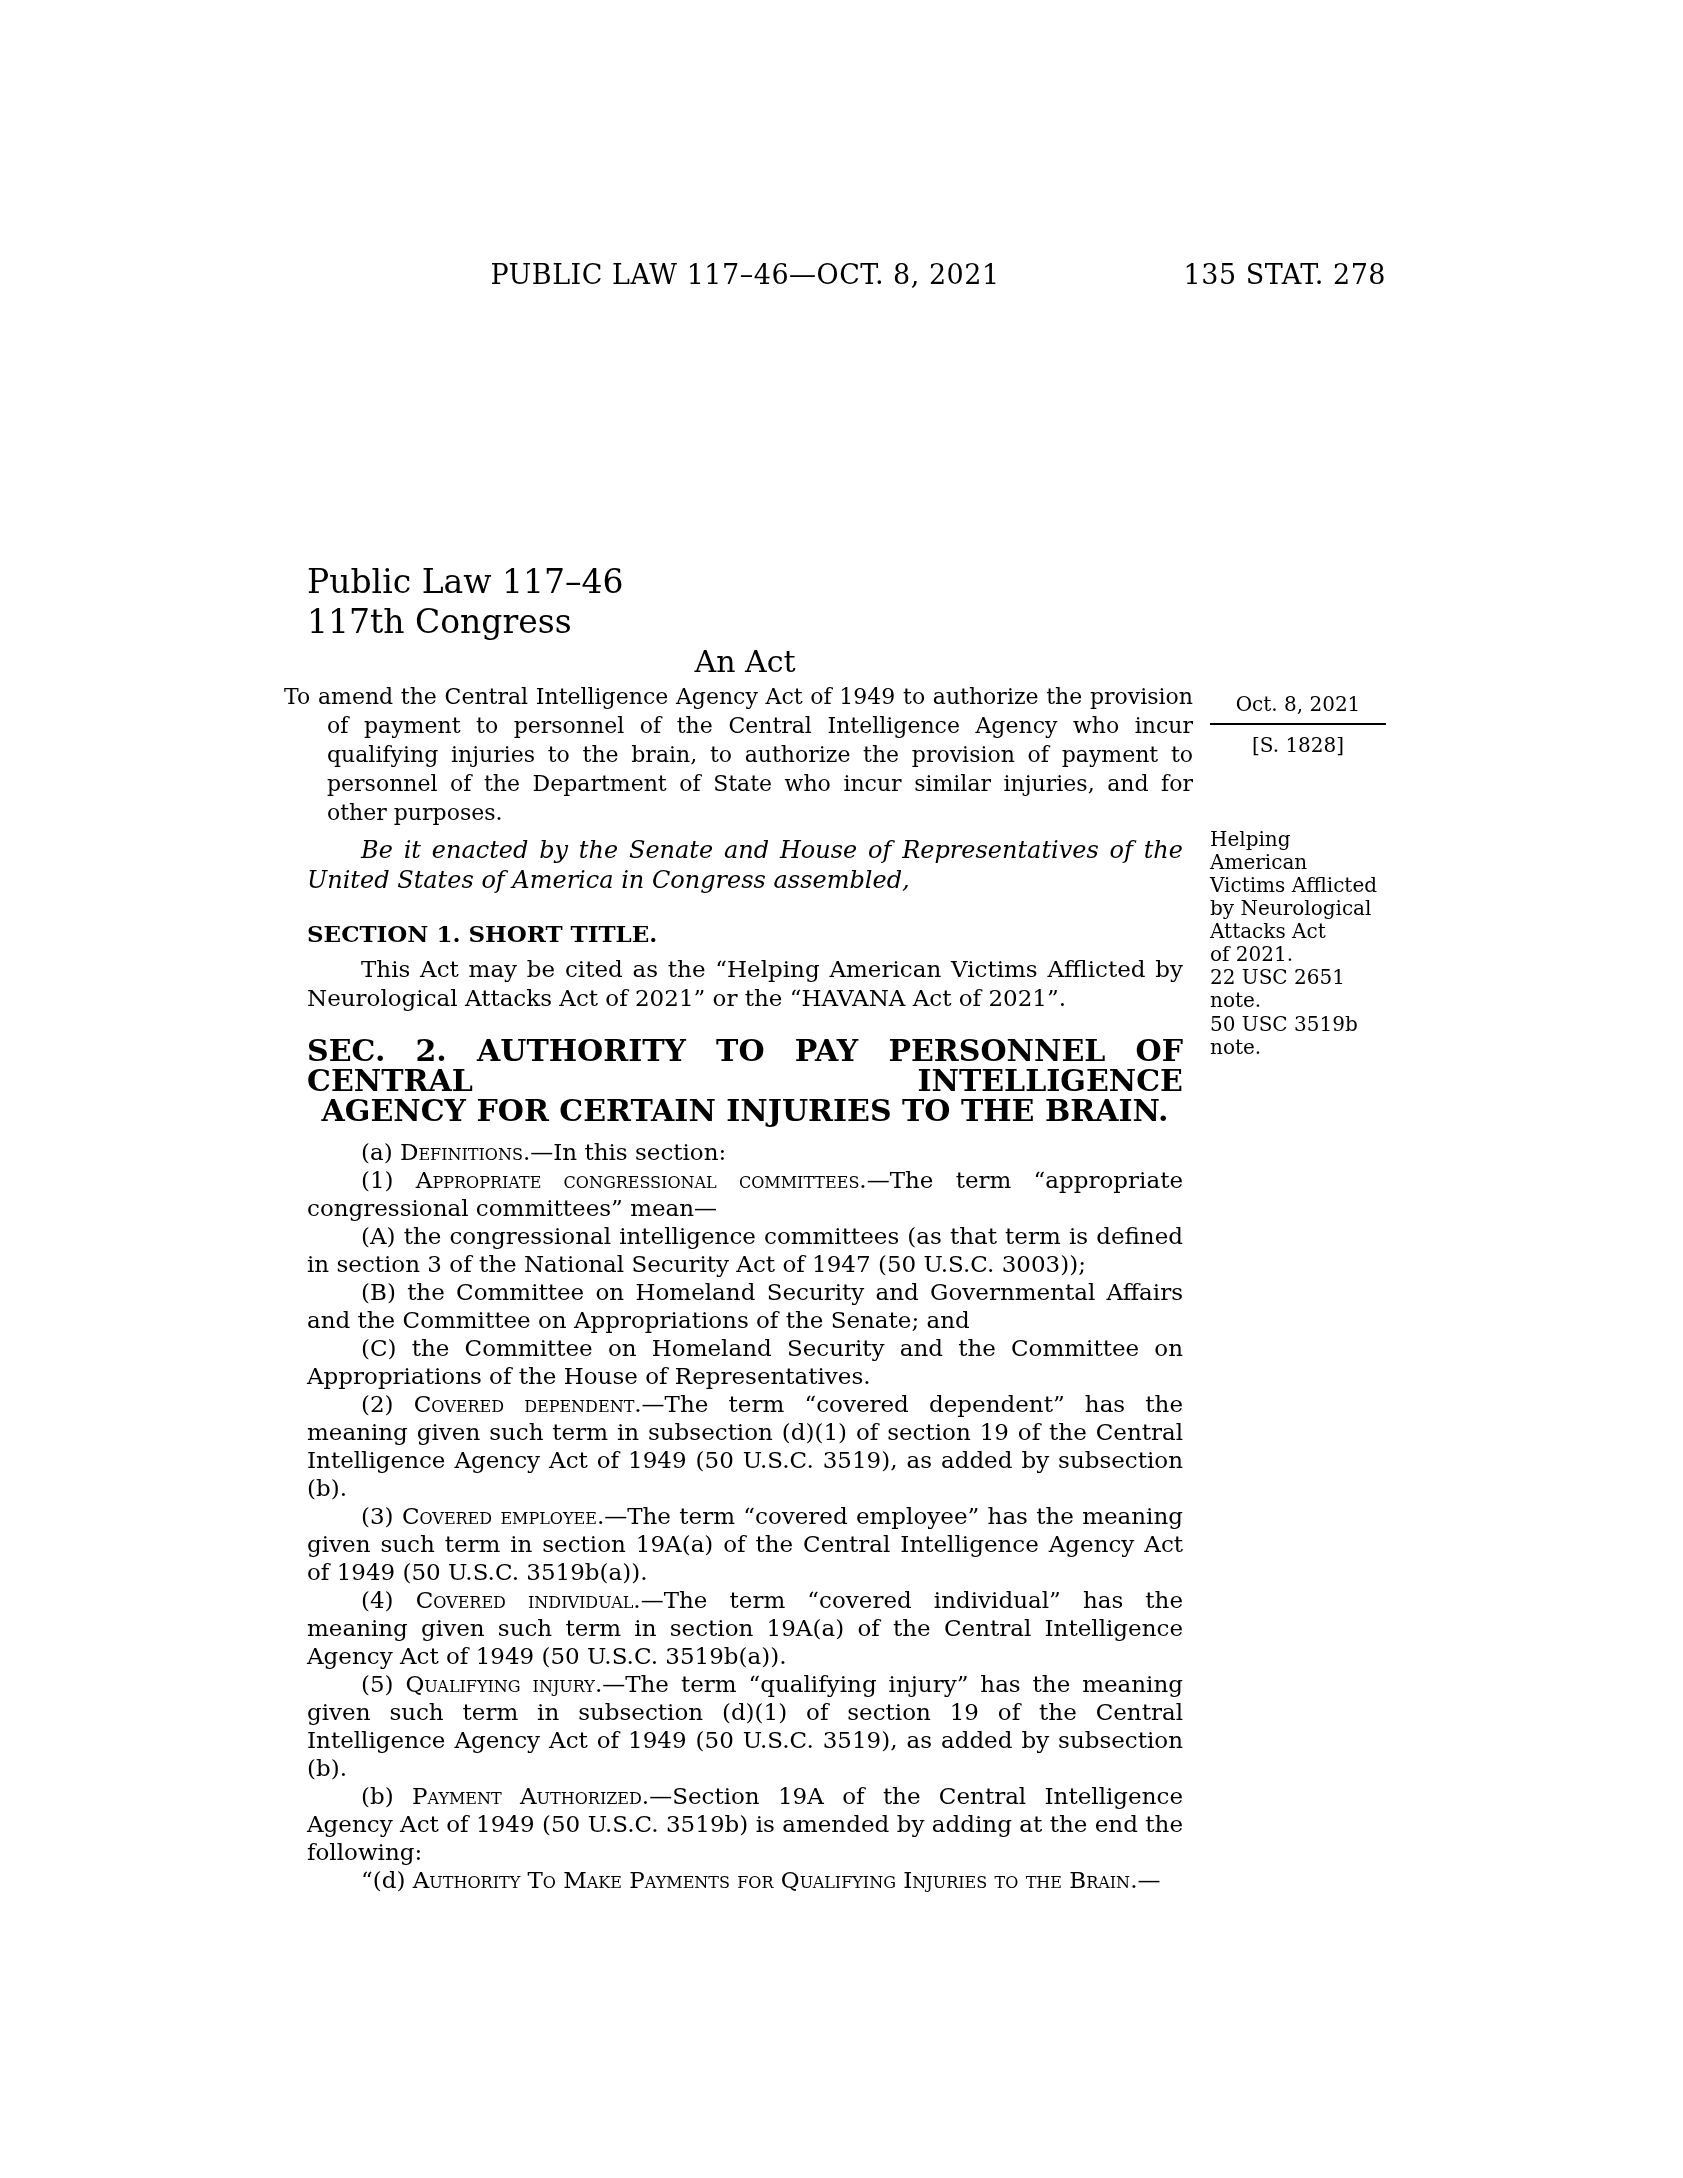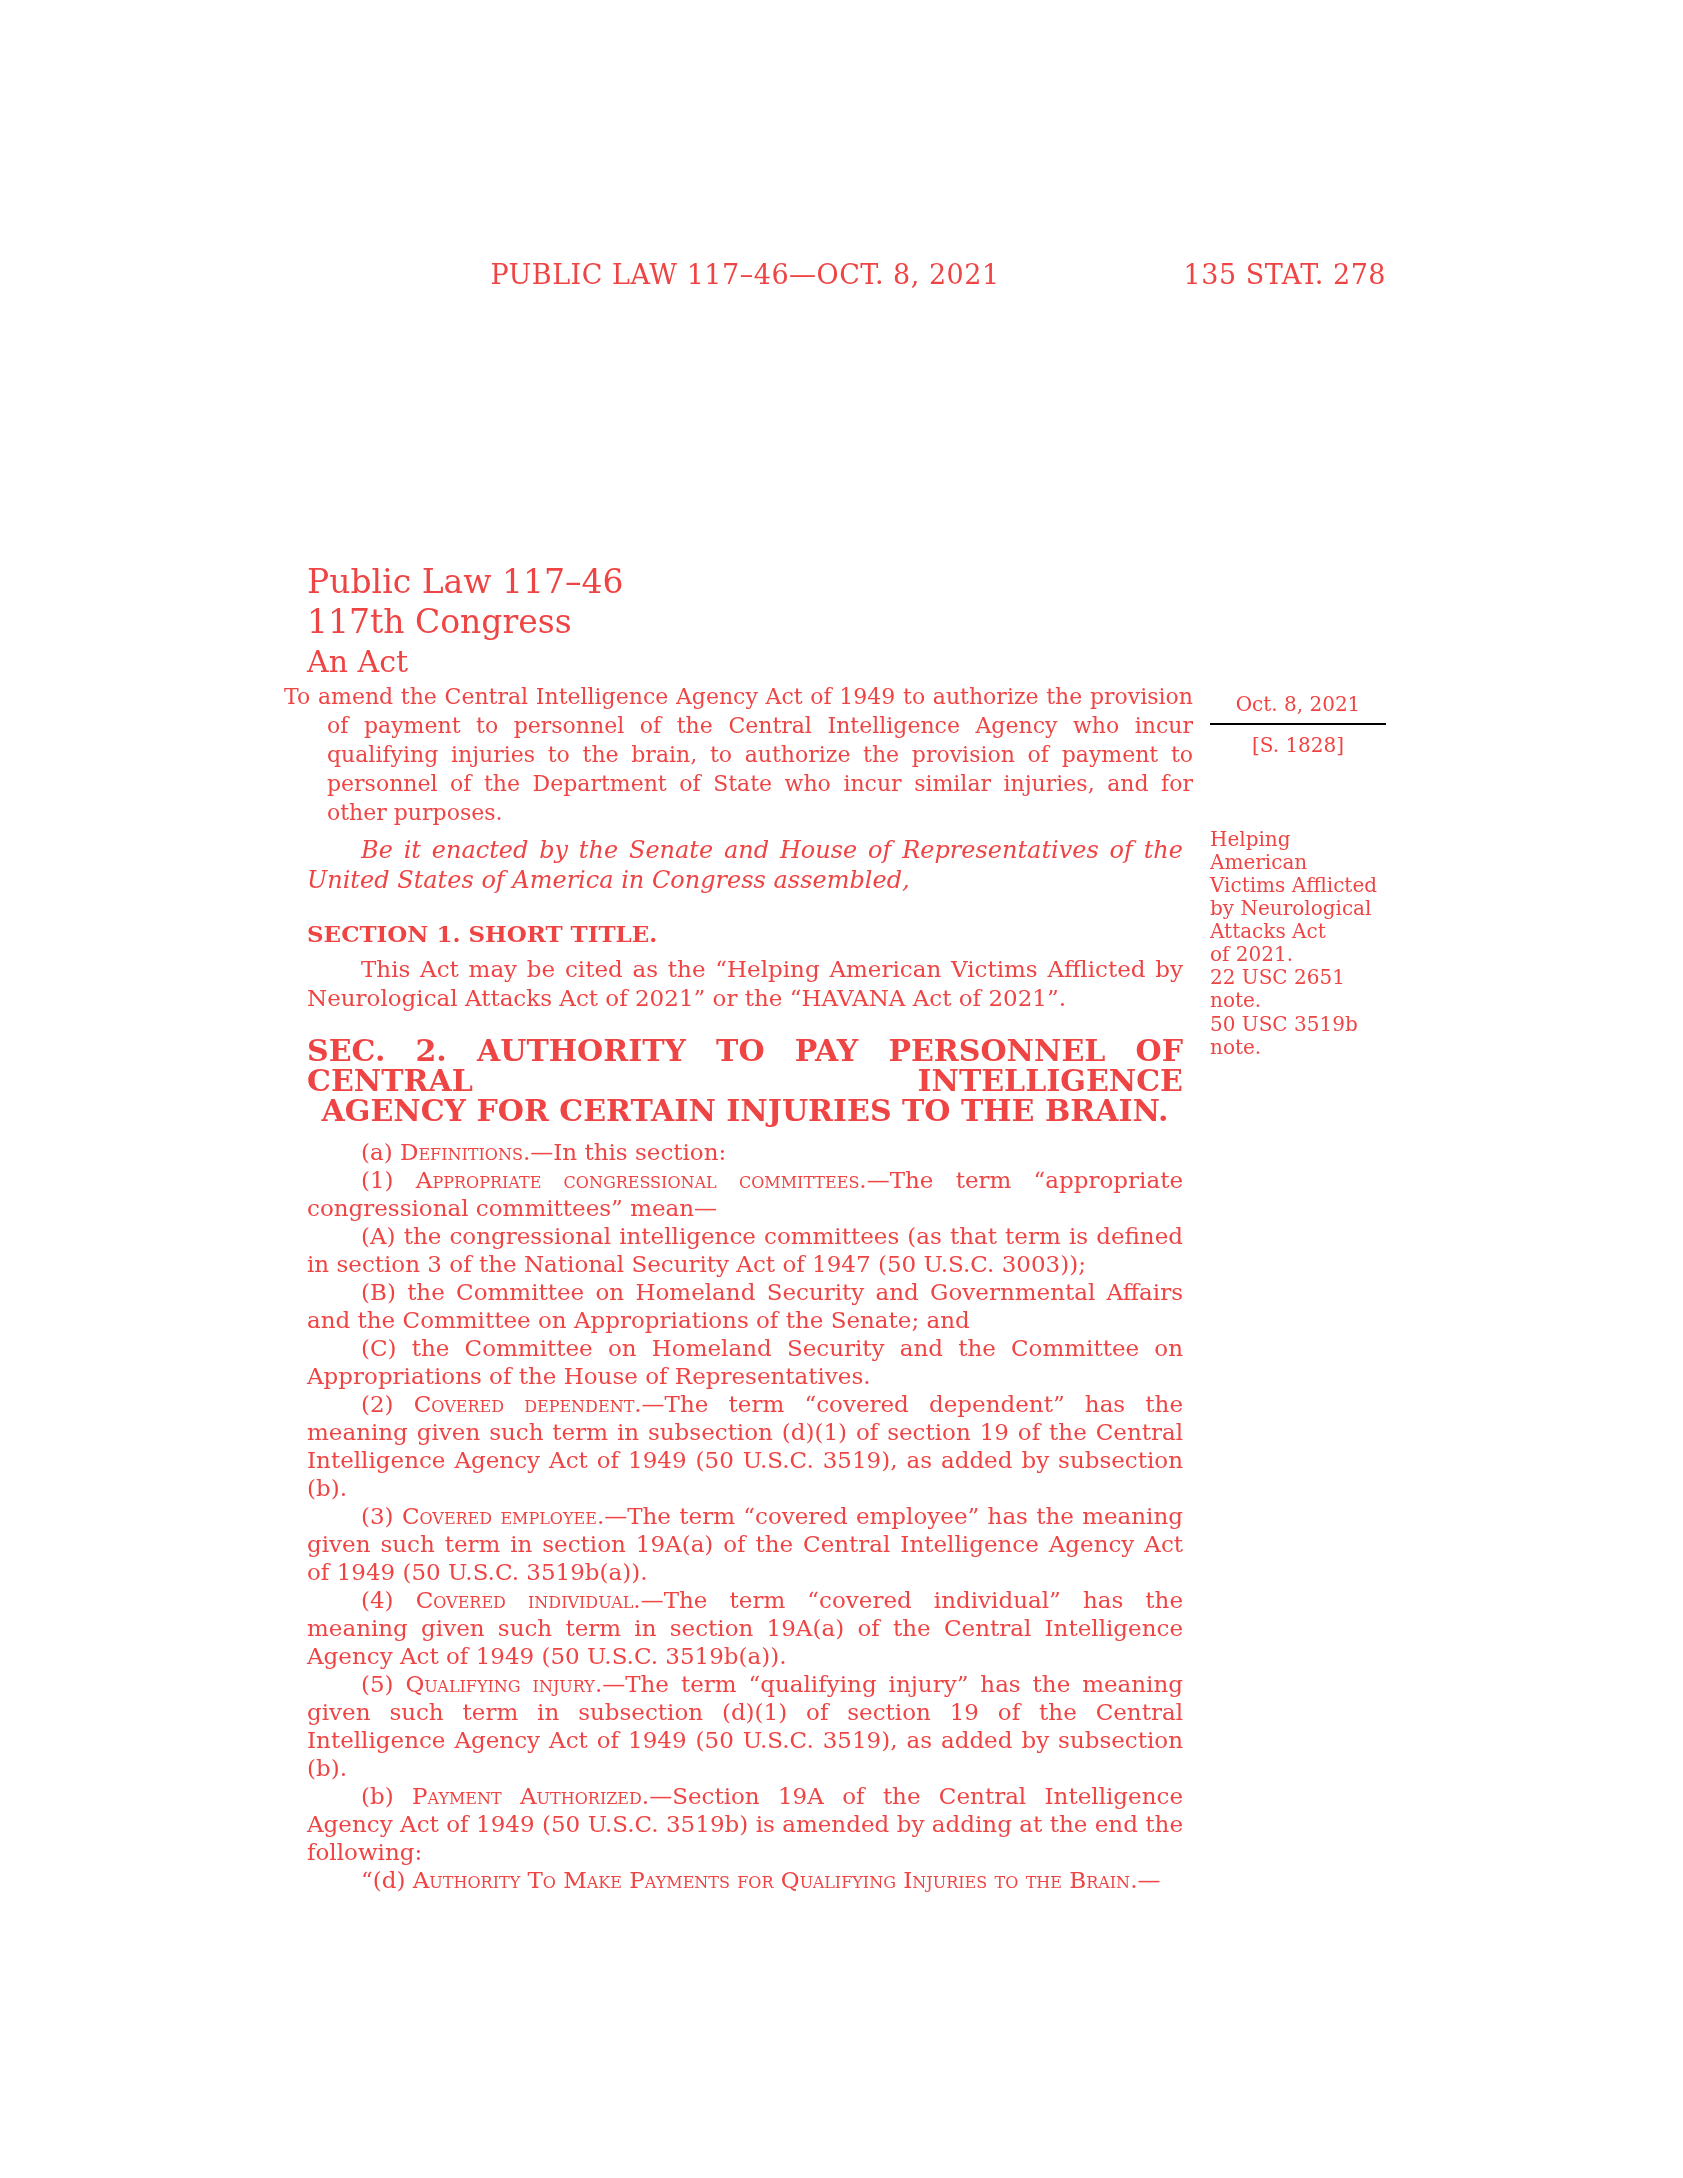--- a/index.html
+++ b/index.html
@@ -5,21 +5,21 @@
   html, body {
     margin: 0;
     padding: 0;
     background: #ffffff;
   }
   .page {
     position: relative;
     width: 1683px;
     height: 2178px;
     background: #ffffff;
-    color: #ef4444;
+    color: #000000;
     font-family: "DejaVu Serif", serif;
     overflow: hidden;
   }
   
   .running-head-left {
     position: absolute;
     top: 259px;
     left: 307px;
     width: 876px;
     text-align: center;
@@ -42,20 +42,21 @@
     left: 307px;
     top: 562px;
     width: 876px;
   }
   .law-title {
     font-size: 33px;
     line-height: 40px;
   }
   .an-act {
     margin-top: 2px;
+    text-align: center;
     font-size: 30px;
     line-height: 36px;
   }
   .preamble {
     margin-top: 2px;
     margin-left: -23px;
     width: 909px;
     font-size: 22px;
     line-height: 29px;
     text-align: justify;

